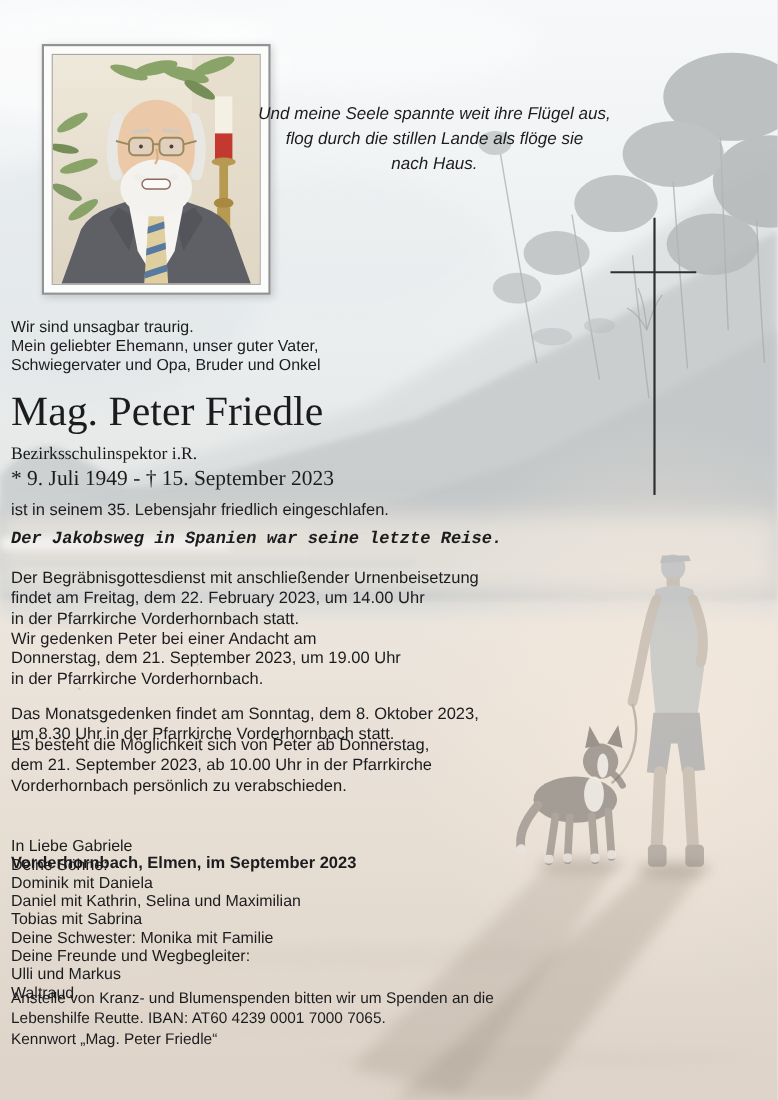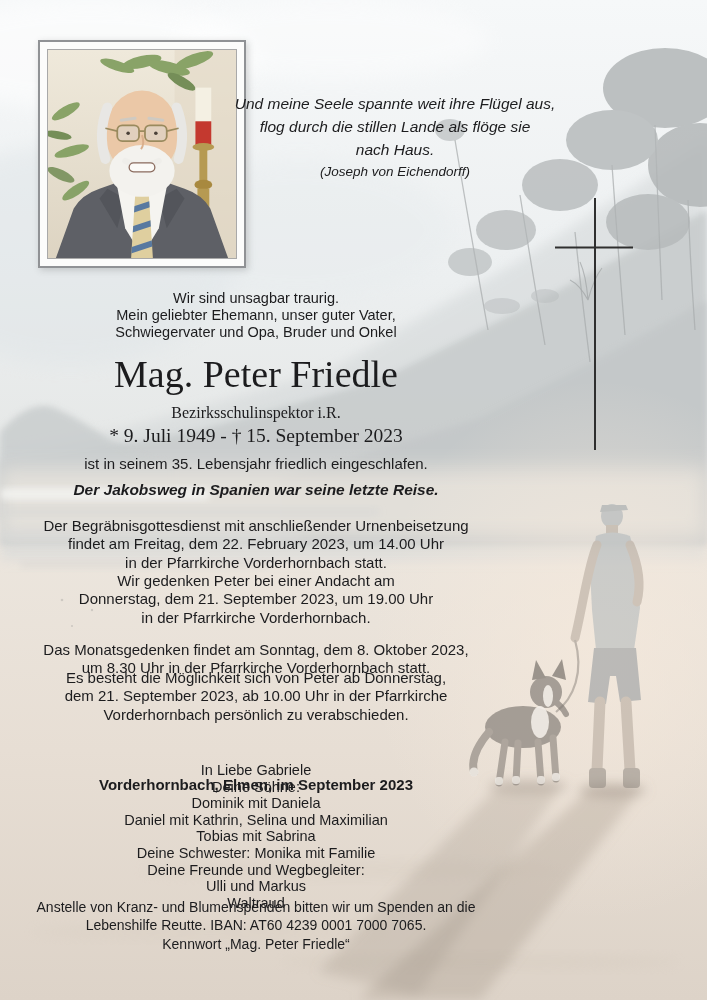--- a/index.html
+++ b/index.html
@@ -13,30 +13,30 @@
   .photo-frame{
     position:absolute;left:38px;top:40px;width:208px;height:228px;
     box-sizing:border-box;border:2px solid #909295;background:#fcfcfb;
     padding:7px;box-shadow:2px 2px 7px rgba(60,60,60,.22);
   }
   .photo-inner{width:100%;height:100%;border:1px solid #a9a9a9;box-sizing:border-box;overflow:hidden;background:#e9e3d5;}
   .photo-inner svg{display:block;width:100%;height:100%;}
   
   .cross{position:absolute;left:550px;top:195px;}
   
-  .tb{position:absolute;left:10px;width:492px;text-align:center;white-space:pre-line;}
+  .tb{position:absolute;left:10px;width:492px;white-space:pre-line;}
   .poem-block{position:absolute;left:205px;top:92px;width:380px;text-align:center;}
   .poem{font-style:italic;font-size:15.5px;line-height:23px;white-space:pre-line;}
   .poem-attr{font-style:italic;font-size:13.5px;line-height:22px;}
   .intro{top:290px;font-size:14.5px;line-height:16.8px;}
   .name{top:354px;font-family:"Liberation Serif", serif;font-size:38px;line-height:40px;}
   .subtitle{top:404px;font-family:"Liberation Serif", serif;font-size:16px;line-height:18px;}
   .dates{top:424px;font-family:"Liberation Serif", serif;font-size:19.5px;line-height:24px;}
   .passing{top:455px;font-size:15px;line-height:18px;}
-  .journey{top:481px;font-size:15.5px;line-height:18px;font-weight:bold;font-style:italic;}
+  .journey{top:481px;font-size:15.5px;line-height:18px;font-weight:bold;font-style:italic;font-family:Liberation Mono, monospace;}
   .body{font-size:15px;line-height:18.4px;}
   .svc0{top:517px;} .svc1{top:572px;} .svc2{top:641px;} .svc3{top:669px;}
   .place{top:736px;font-size:15px;line-height:18px;font-weight:bold;margin-top:40px;}
   .mourners{top:762px;font-size:14.5px;line-height:16.6px;}
   .donation{top:898px;font-size:14px;line-height:18.3px;}
   .footer{position:absolute;left:107px;top:976px;font-size:10px;line-height:12px;white-space:nowrap;}
   .footer b{letter-spacing:.3px;}
 </style>
 </head>
 <body>
@@ -245,21 +245,20 @@
           <path d="M95,86 Q98,95 94,100" stroke="#d9af8c" stroke-width="2" fill="none"></path>
         </g>
       </svg>
     </div>
   </div>
 
   <div class="poem-block">
     <div class="poem">Und meine Seele spannte weit ihre Flügel aus,
 flog durch die stillen Lande als flöge sie
 nach Haus.</div>
-    <div class="poem-attr">(Joseph von Eichendorff)</div>
   </div>
 
   <div class="tb intro">Wir sind unsagbar traurig.
 Mein geliebter Ehemann, unser guter Vater,
 Schwiegervater und Opa, Bruder und Onkel</div>
 
   <div class="tb subtitle">Bezirksschulinspektor i.R.</div>
   <div class="tb name">Mag. Peter Friedle</div>
   <div class="tb dates">* 9. Juli 1949 - † 15. September 2023</div>
   <div class="tb passing">ist in seinem 35. Lebensjahr friedlich eingeschlafen.</div>

